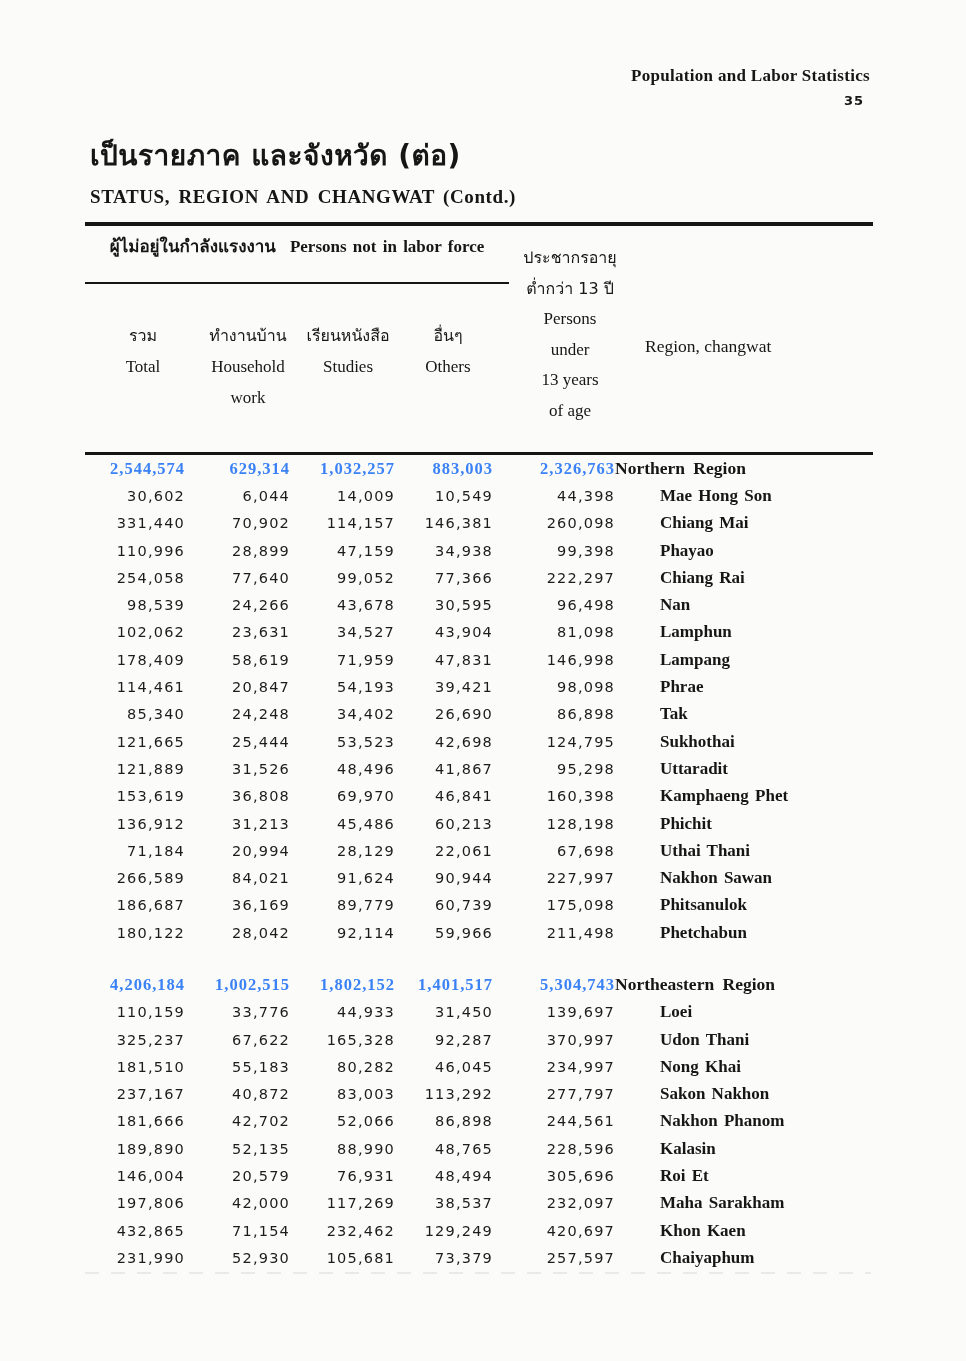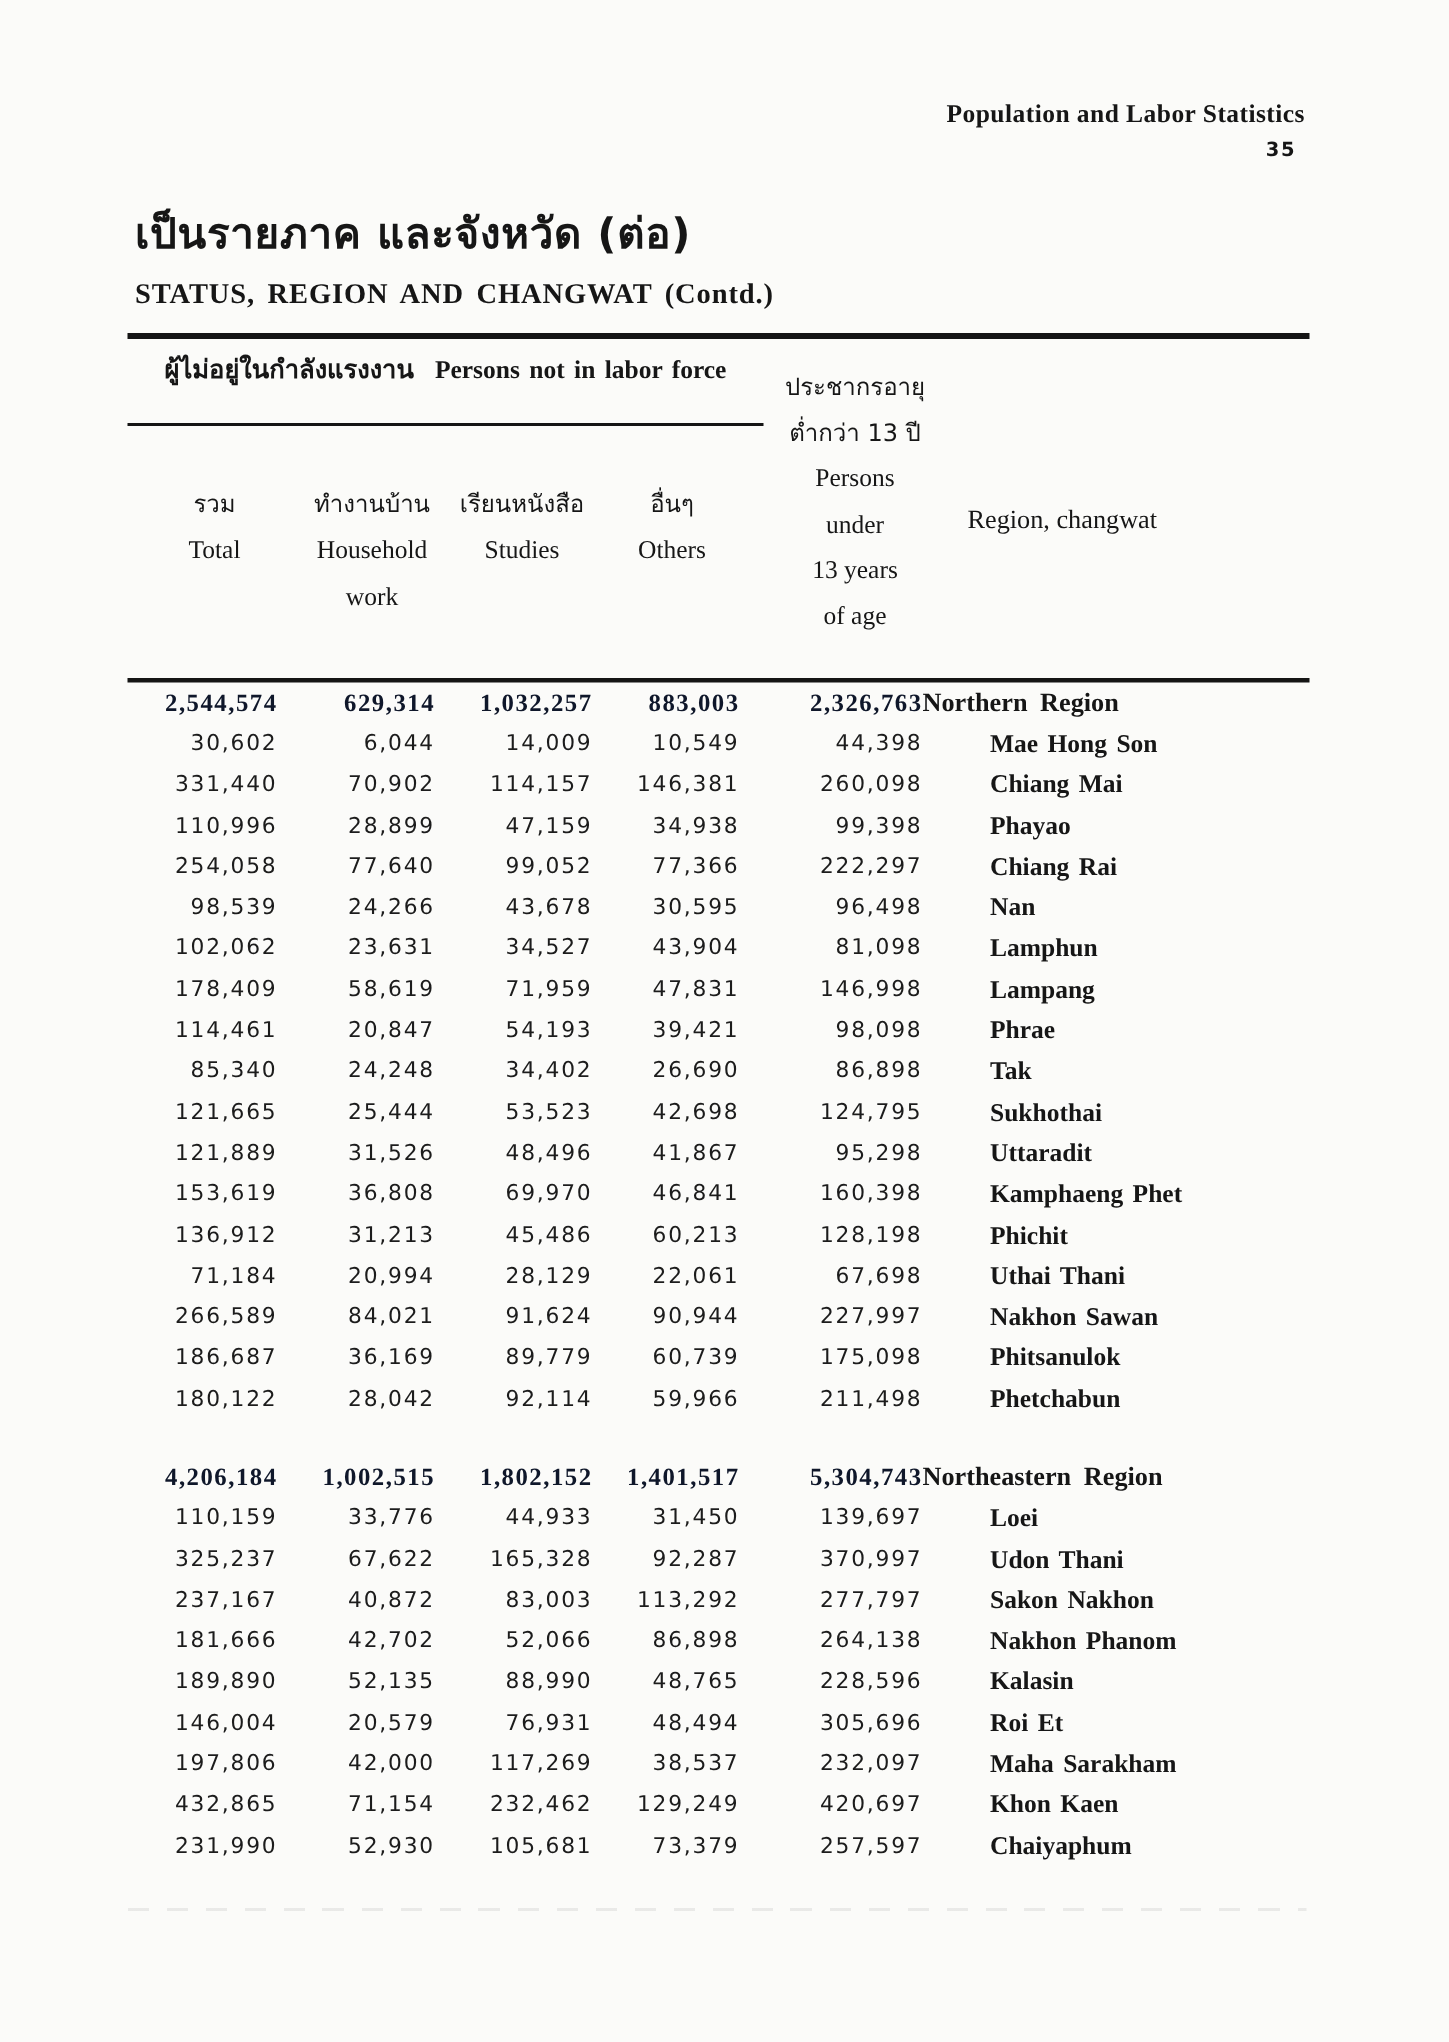--- a/index.html
+++ b/index.html
@@ -39,21 +39,21 @@
   .u13 .th{font-family:"DejaVu Sans","Liberation Sans",sans-serif;font-size:16px;}
   .u13 .en{font-family:"Liberation Serif",serif;font-size:17px;}
 
   .region-colh{position:absolute;left:560px;top:110px;width:230px;
     font-family:"Liberation Serif",serif;font-size:17.5px;white-space:nowrap;}
 
   table.data{border-collapse:collapse;table-layout:fixed;width:788px;}
   table.data td{height:27.3px;padding:0;vertical-align:middle;white-space:nowrap;overflow:visible;}
   td.num{text-align:right;font-family:"DejaVu Sans",sans-serif;font-size:14.5px;letter-spacing:1.2px;color:#1c1c1c;}
   td.name{text-align:left;padding-left:23px;font-family:"Liberation Serif",serif;font-weight:bold;font-size:17px;}
-  tr.region-row td.num{font-family:"Liberation Serif",serif;font-weight:bold;font-size:16.5px;letter-spacing:1px;color:#0f172a;}
+  tr.region-row td.num{font-family:"Liberation Serif",serif;font-weight:bold;font-size:16.5px;letter-spacing:1px;color:#3b82f6;}
   tr.region-row td.name{font-size:17.5px;word-spacing:4px;}
   tr.province-row td.name{padding-left:45px;word-spacing:2px;}
   tr.spacer td{height:25px;}
 
   .ghost-line{position:absolute;left:85px;top:1272px;width:786px;height:2px;
     background:repeating-linear-gradient(90deg,#9a9a9a 0 14px,transparent 14px 26px);
     opacity:.18;}
 </style>
 </head>
 <body>
@@ -284,33 +284,41 @@
           </tr>
           <tr class="province-row">
             <td class="num">325,237</td>
             <td class="num">67,622</td>
             <td class="num">165,328</td>
             <td class="num">92,287</td>
             <td class="num">370,997</td>
             <td class="name">Udon Thani</td>
           </tr>
           <tr class="province-row">
+            <td class="num">181,510</td>
+            <td class="num">55,183</td>
+            <td class="num">80,282</td>
+            <td class="num">46,045</td>
+            <td class="num">234,997</td>
+            <td class="name">Nong Khai</td>
+          </tr>
+          <tr class="province-row">
             <td class="num">237,167</td>
             <td class="num">40,872</td>
             <td class="num">83,003</td>
             <td class="num">113,292</td>
             <td class="num">277,797</td>
             <td class="name">Sakon Nakhon</td>
           </tr>
           <tr class="province-row">
             <td class="num">181,666</td>
             <td class="num">42,702</td>
             <td class="num">52,066</td>
             <td class="num">86,898</td>
-            <td class="num">264,138</td>
+            <td class="num">244,561</td>
             <td class="name">Nakhon Phanom</td>
           </tr>
           <tr class="province-row">
             <td class="num">189,890</td>
             <td class="num">52,135</td>
             <td class="num">88,990</td>
             <td class="num">48,765</td>
             <td class="num">228,596</td>
             <td class="name">Kalasin</td>
           </tr>

